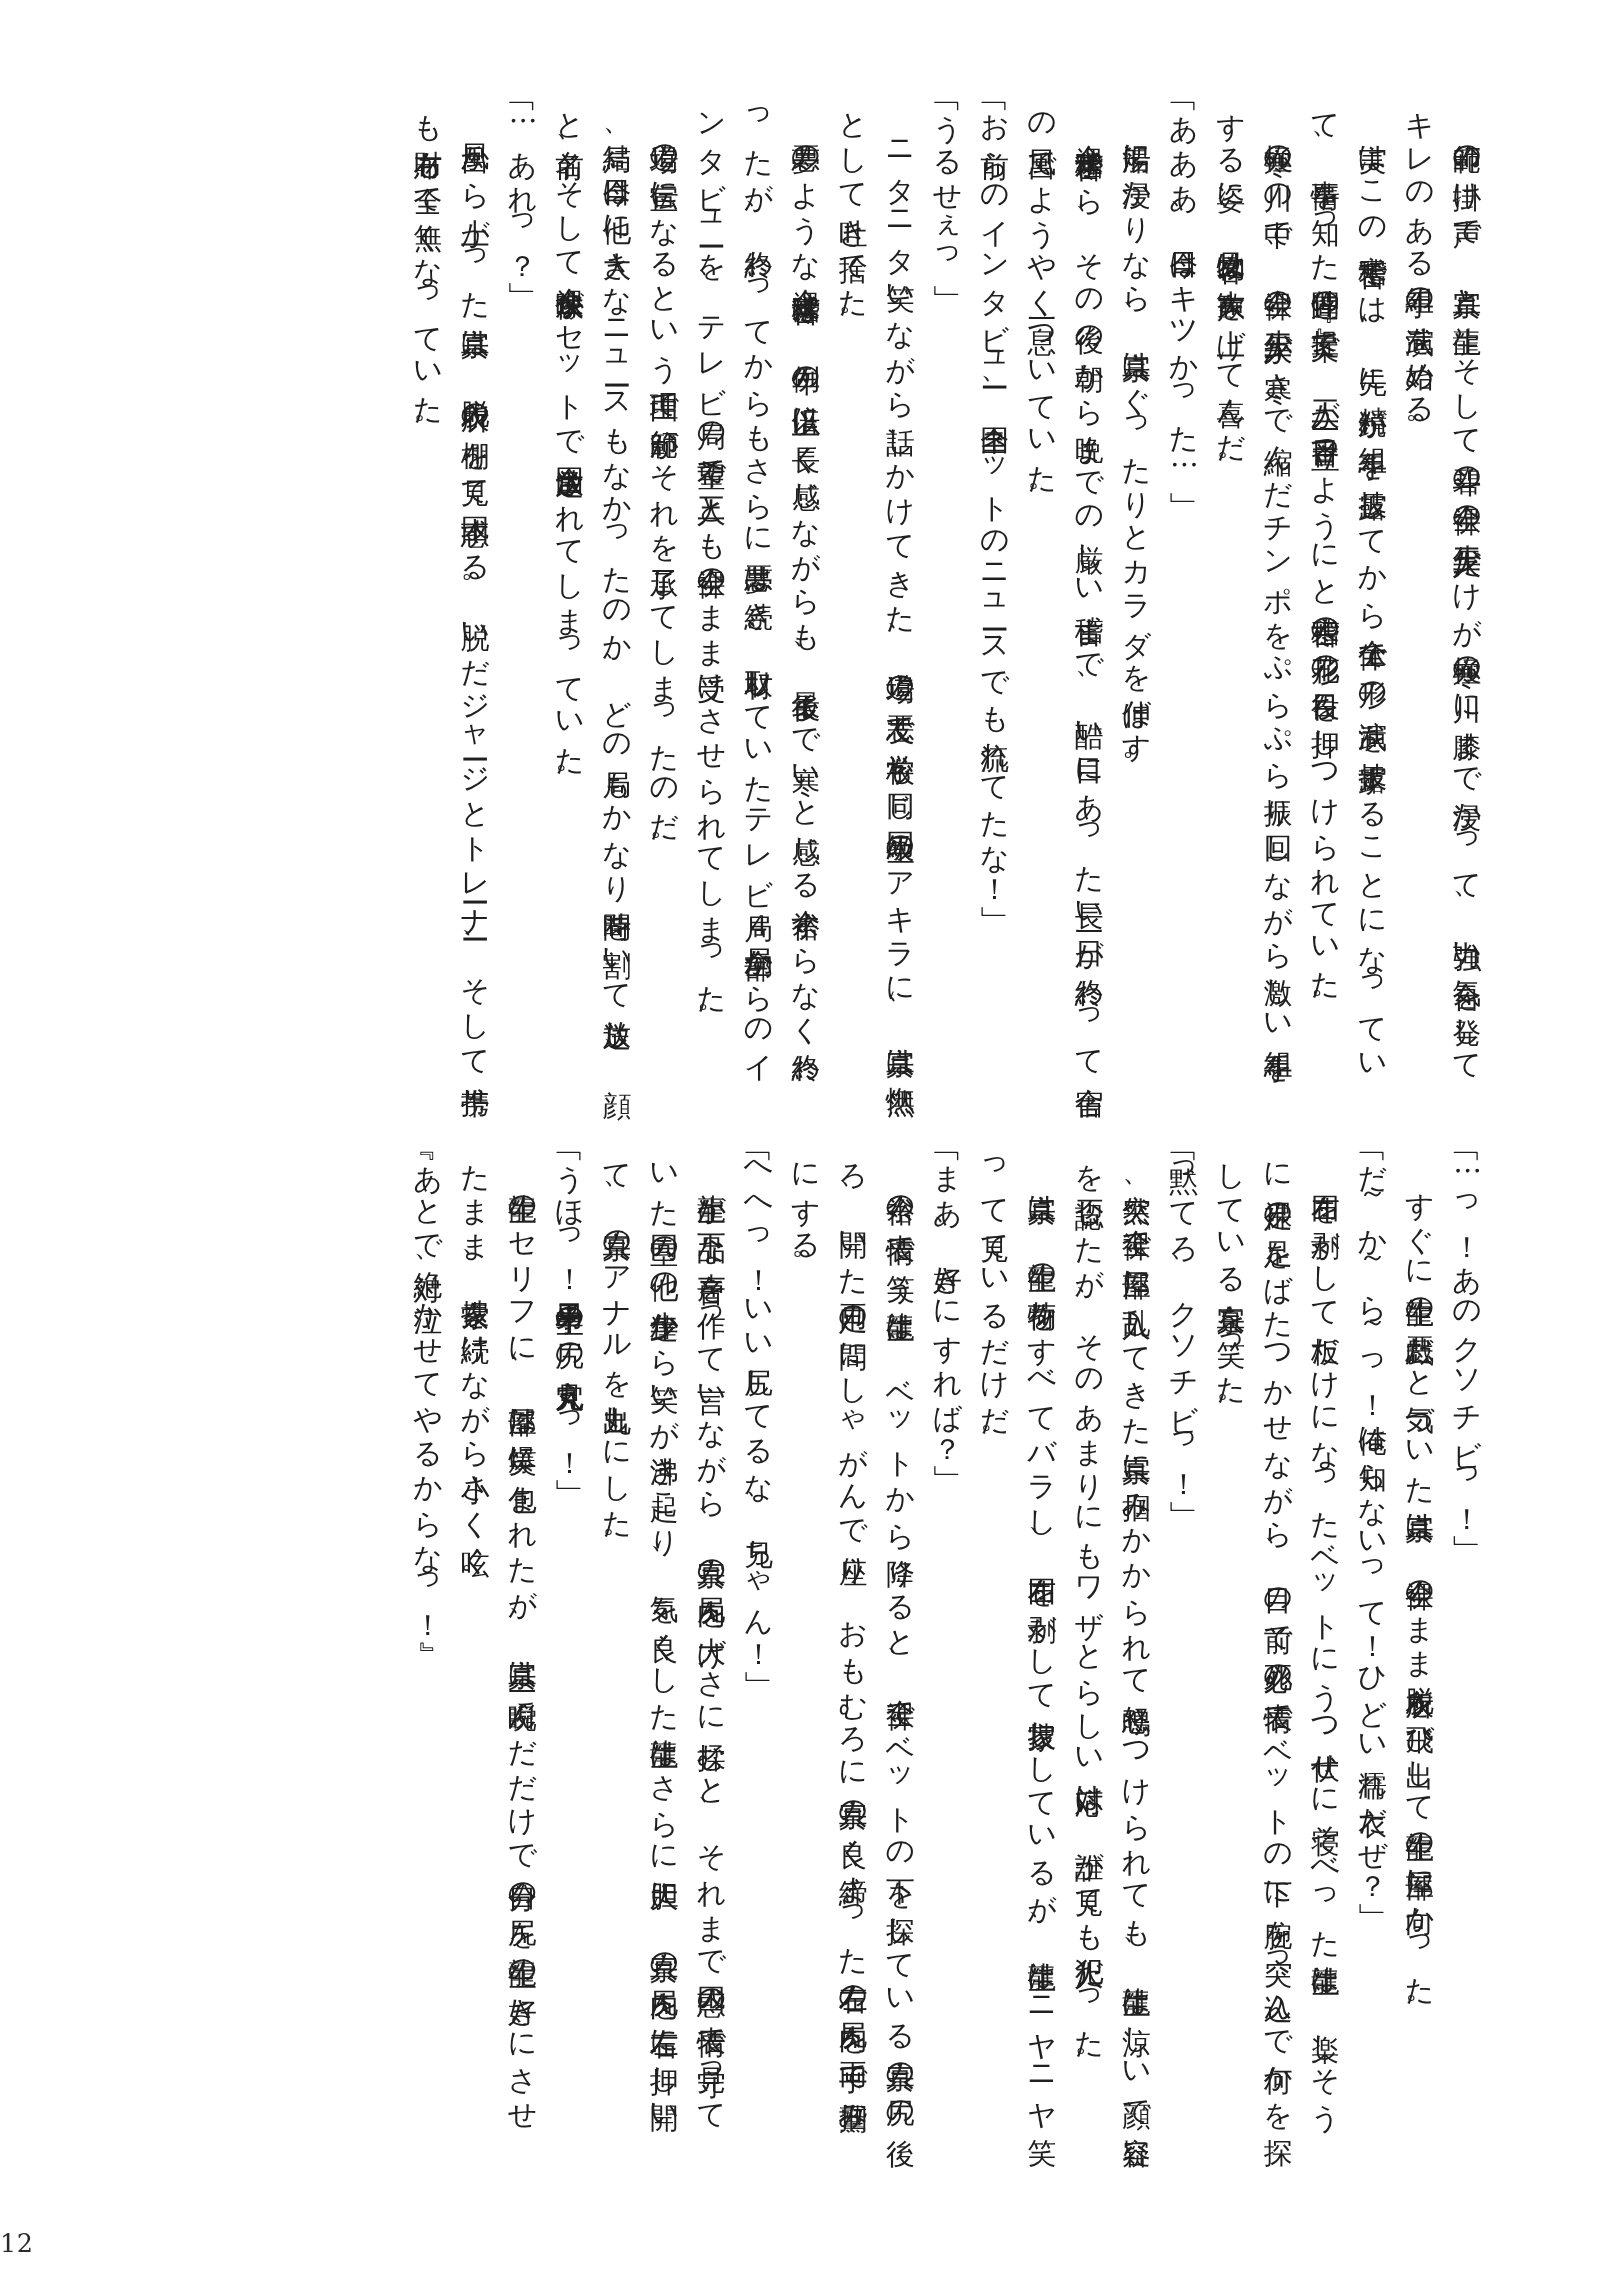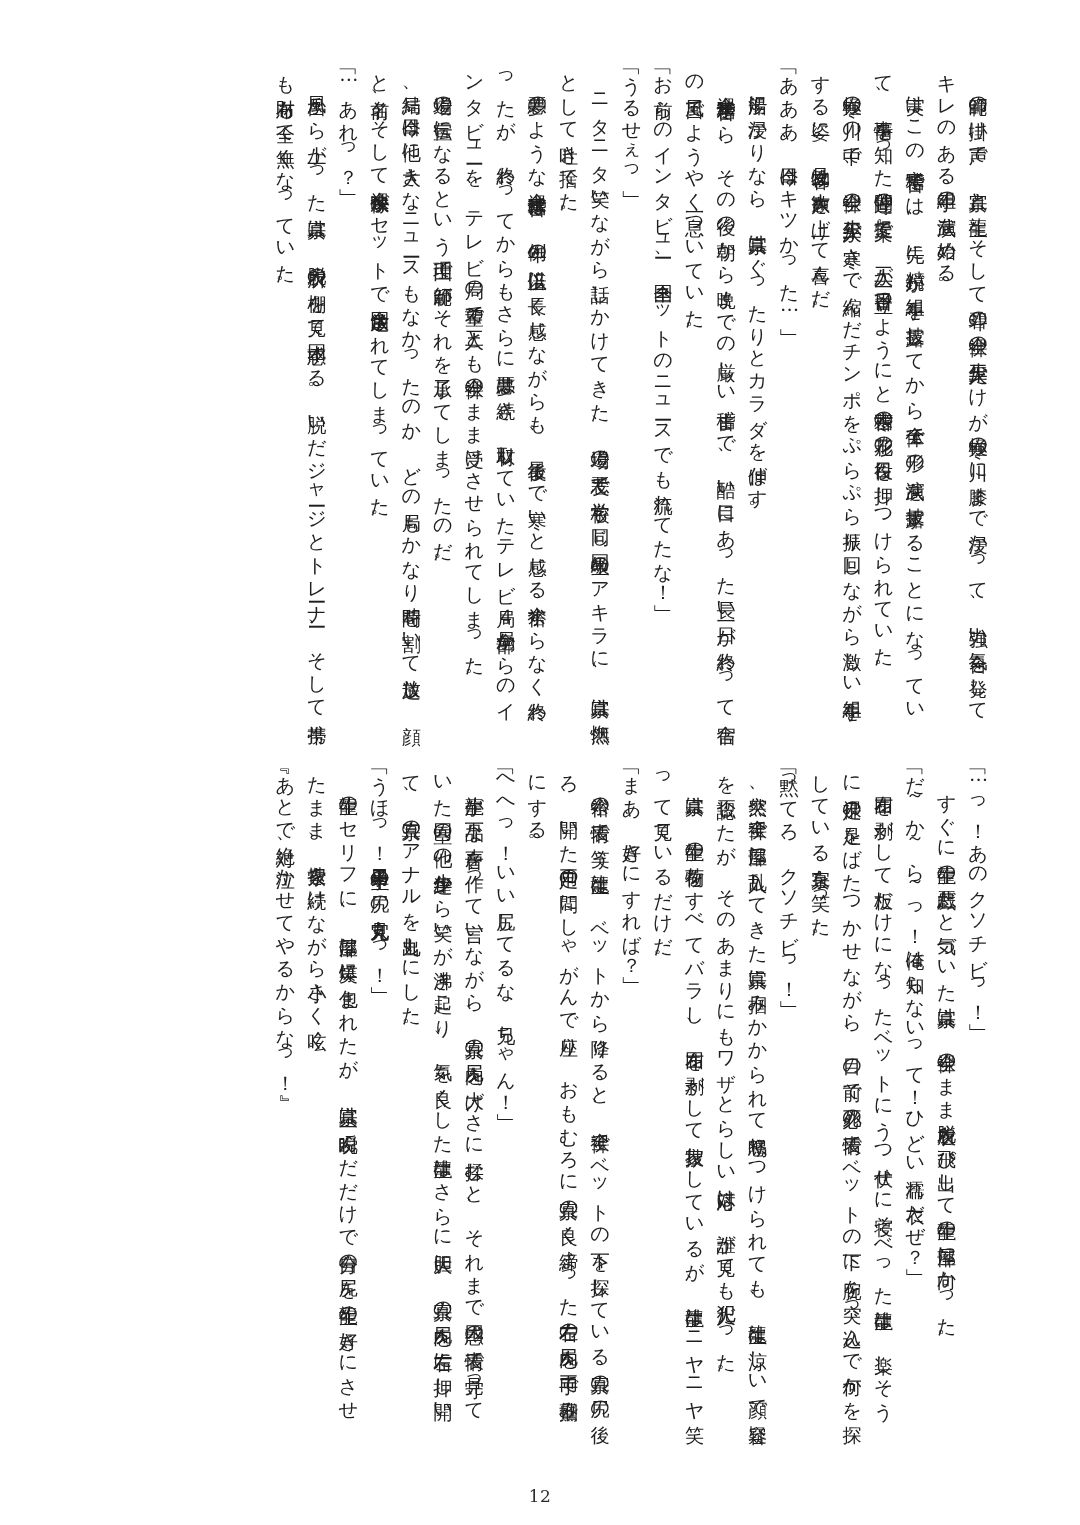--- a/index.html
+++ b/index.html
@@ -60,21 +60,21 @@
   .vblock p.noindent {
     text-indent: 0;
   }
 
   
   #folio {
     position: absolute;
     left: 0;
     right: 0;
     top: 1486px;
-    text-align: center;
+    text-align: left;
     font-family: "DejaVu Serif", "Liberation Serif", serif;
     font-size: 17px;
     color: #2b2b2b;
     letter-spacing: 0.02em;
   }
 </style>
 </head>
 <body>
 
 <div id="page">

